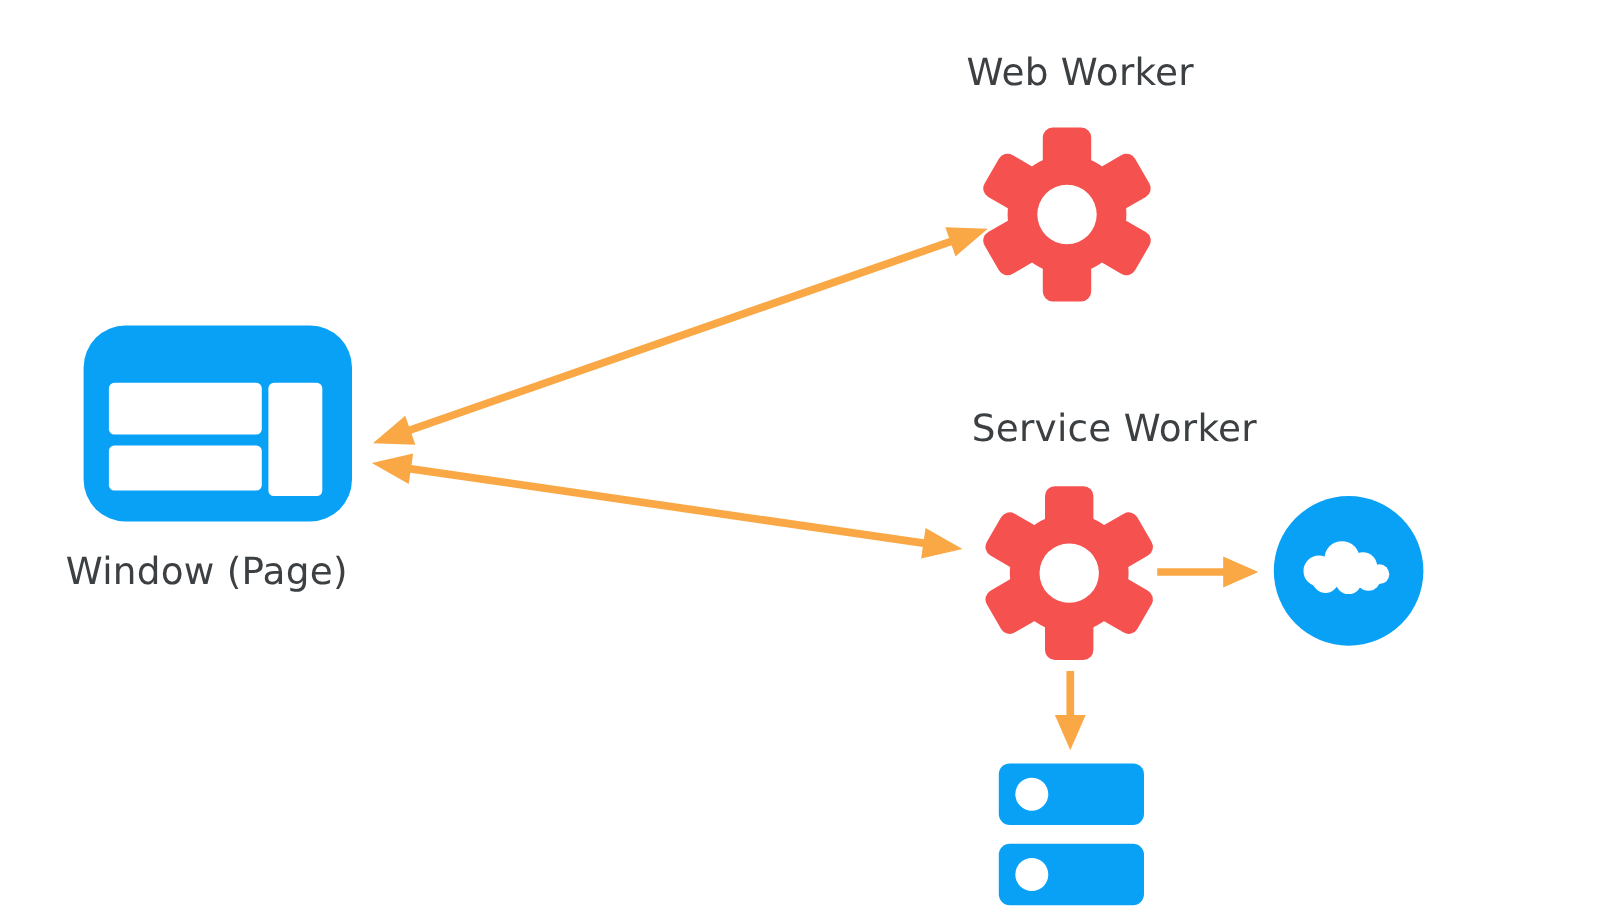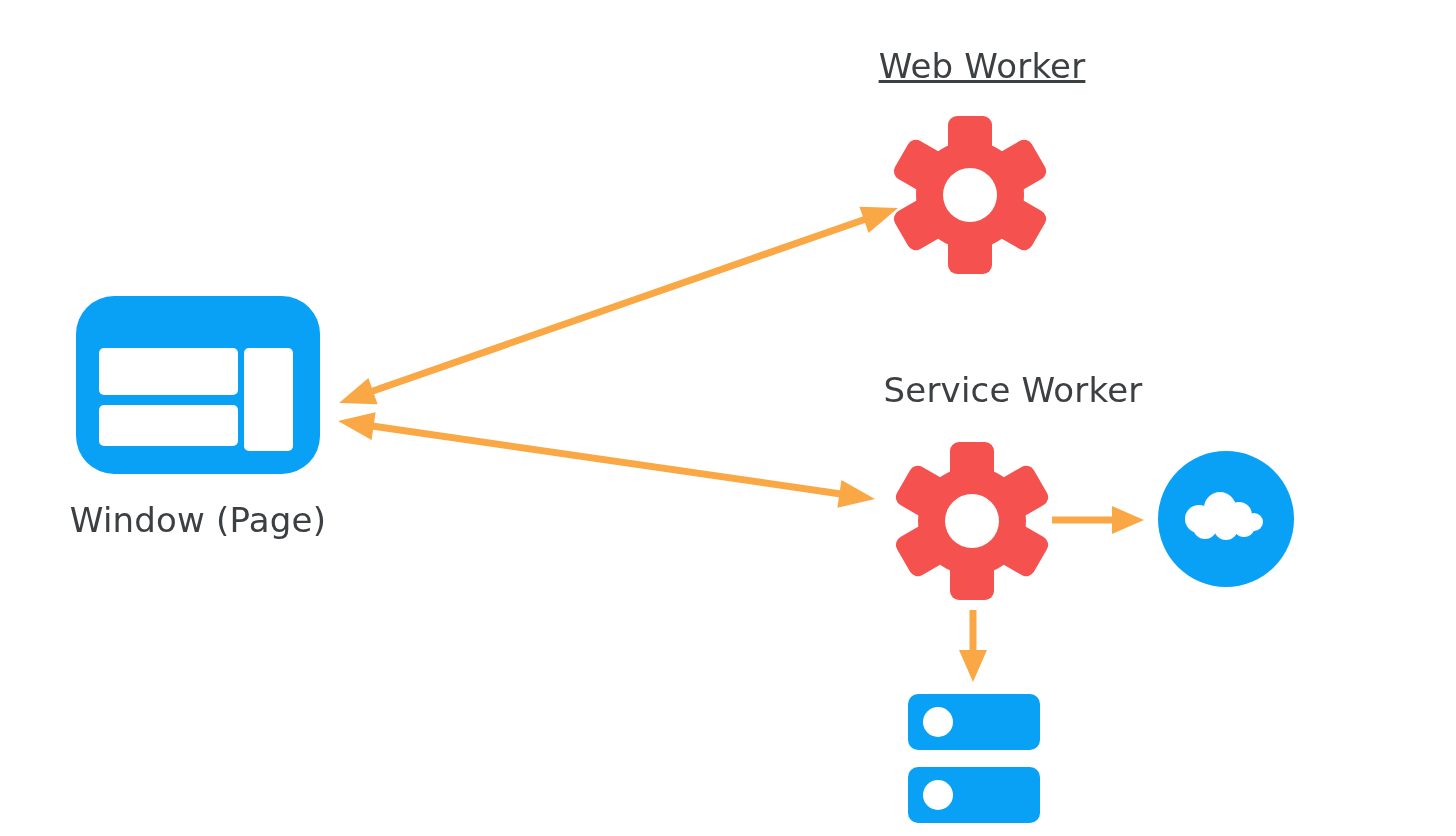--- a/index.html
+++ b/index.html
@@ -112,18 +112,18 @@
         <rect x="-33" y="-6" width="56" height="18" rx="9"></rect>
       </g>
     </g>
 
     <g>
       <use href="#db-slab" class="c-blue" transform="translate(908,694)"></use>
       <use href="#db-slab" class="c-blue" transform="translate(908,767)"></use>
     </g>
   </svg>
 
-  <div class="node-label" style="left:982px; top:46px;text-decoration:underline;">Web Worker</div>
+  <div class="node-label" style="left:982px; top:46px;">Web Worker</div>
 
   <div class="node-label" style="left:973px; top:370px;margin-left:40px;">Service Worker</div>
 
-  <div class="node-label" style="left:198px; top:500px;">Window (Page)</div>
+  <div class="node-label" style="left:188px; top:500px;">Window (Page)</div>
 </div>
 
 </body></html>

